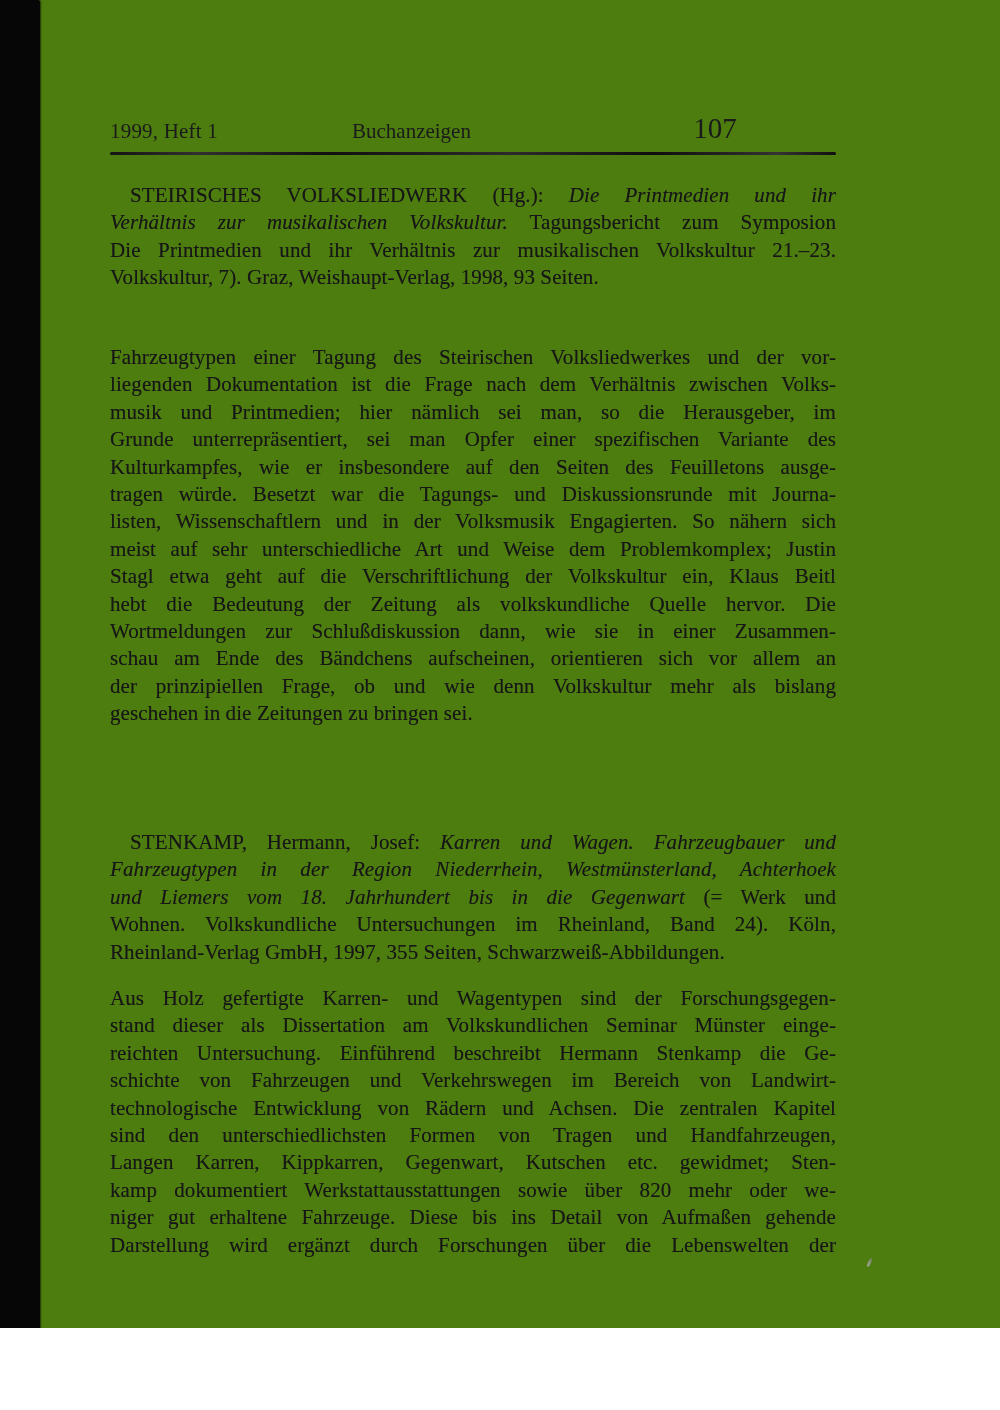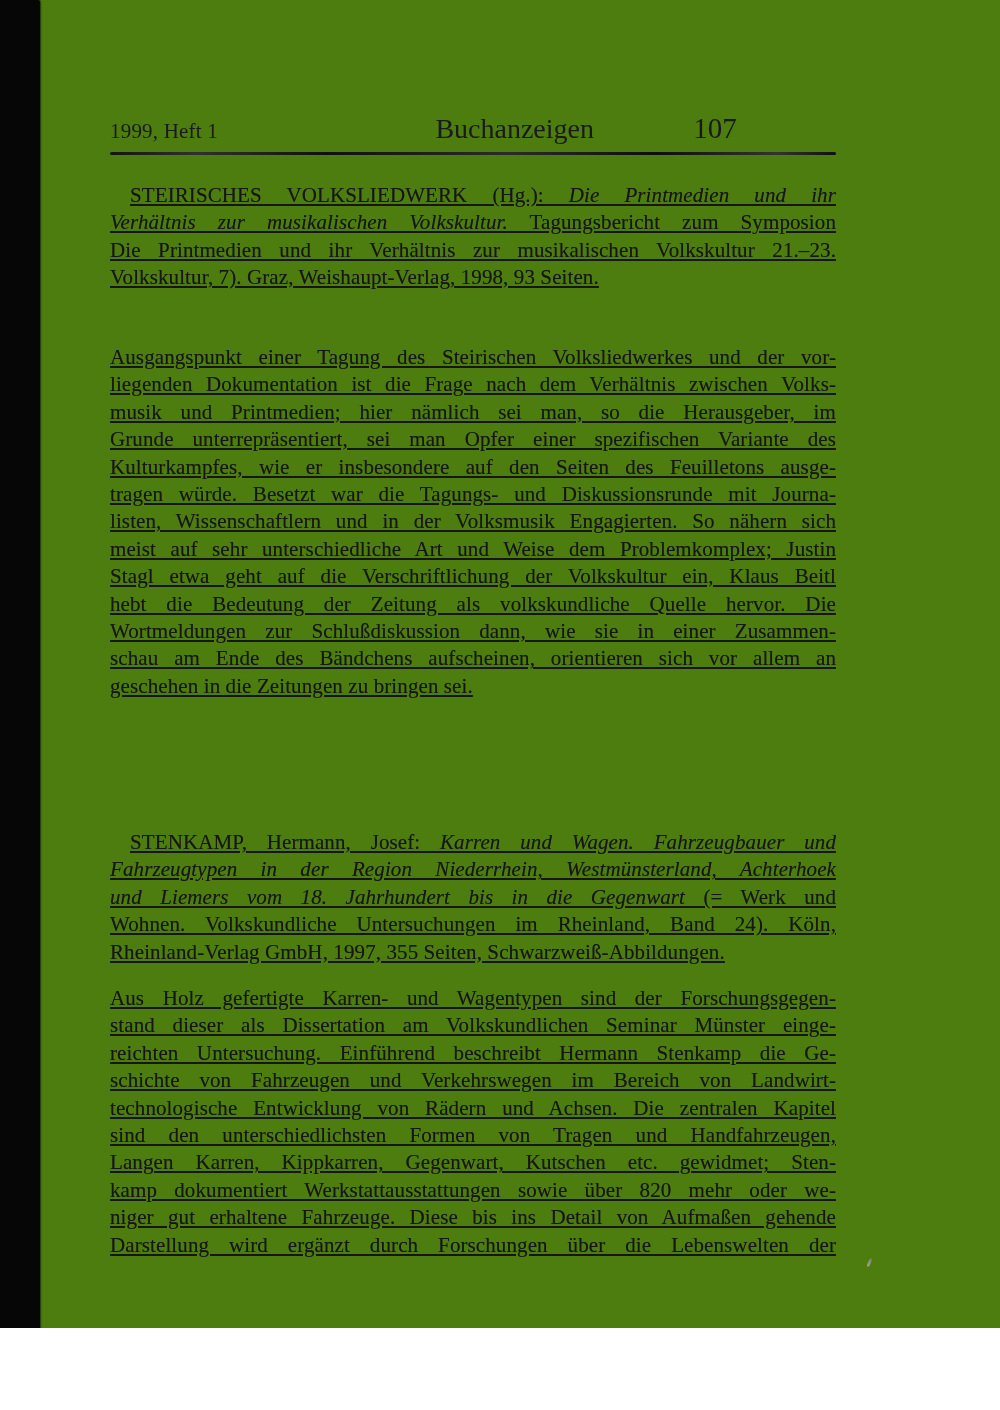--- a/index.html
+++ b/index.html
@@ -23,34 +23,33 @@
     border-radius: 0 2px 5px 2px;
     box-shadow: 1px 0 1.5px rgba(0,0,0,.55);
   }
   .running-head {
     position: absolute; left: 110px; top: 112px; width: 726px;
     display: flex; align-items: baseline;
     color: #1a1a1a;
   }
   .running-head .cell { flex: 1 1 0; }
   .rh-issue   { font-size: 21px; text-align: left; letter-spacing: .2px; }
-  .rh-section { font-size: 28px; text-align: right; }
+  .rh-section { font-size: 21px; text-align: left; }
   .rh-page    { font-size: 29px; text-align: center; }
   .head-rule {
     position: absolute; left: 110px; top: 152px; width: 726px; height: 2.6px;
     background: linear-gradient(90deg,#141414 0%,#303030 12%,#101010 30%,#2b2b2b 55%,#0e0e0e 75%,#333 92%,#101010 100%);
     border-radius: 2px;
   }
   .tblock {
     position: absolute; left: 110px; width: 726px;
     font-size: 21px; line-height: 27.4px;
     color: #161616;
     text-shadow: 0 0 .5px rgba(25,25,25,.5);
     letter-spacing: .1px;
-    text-decoration: underline;
   }
   .line { text-align: left; }
   .line.j { text-align: justify; text-align-last: justify; }
   .line.ind { text-indent: 20px; }
   .it { font-style: italic; }
   #entry1 { top: 182px; }
   #para1  { top: 344px; }
   #entry2 { top: 829px; }
   #para2  { top: 985px; }
   
@@ -79,32 +78,33 @@
   <div class="head-rule"></div>
 
   <section class="tblock" id="entry1">
       <div class="line j ind"><span>STEIRISCHES VOLKSLIEDWERK (Hg.): </span><span class="it">Die Printmedien und ihr</span></div>
       <div class="line j"><span class="it">Verhältnis zur musikalischen Volkskultur.</span><span> Tagungsbericht zum Symposion</span></div>
       <div class="line j"><span>Die Printmedien und ihr Verhältnis zur musikalischen Volkskultur 21.–23.</span></div>
       <div class="line"><span>Volkskultur, 7). Graz, Weishaupt-Verlag, 1998, 93 Seiten.</span></div>
     </section>
 
   <section class="tblock" id="para1">
-      <div class="line j"><span>Ausgangspunkt einer Tagung des Steirischen Volksliedwerkes und der vor-</span></div>
+      <div class="line j"><span>Fahrzeugtypen einer Tagung des Steirischen Volksliedwerkes und der vor-</span></div>
       <div class="line j"><span>liegenden Dokumentation ist die Frage nach dem Verhältnis zwischen Volks-</span></div>
       <div class="line j"><span>musik und Printmedien; hier nämlich sei man, so die Herausgeber, im</span></div>
       <div class="line j"><span>Grunde unterrepräsentiert, sei man Opfer einer spezifischen Variante des</span></div>
       <div class="line j"><span>Kulturkampfes, wie er insbesondere auf den Seiten des Feuilletons ausge-</span></div>
       <div class="line j"><span>tragen würde. Besetzt war die Tagungs- und Diskussionsrunde mit Journa-</span></div>
       <div class="line j"><span>listen, Wissenschaftlern und in der Volksmusik Engagierten. So nähern sich</span></div>
       <div class="line j"><span>meist auf sehr unterschiedliche Art und Weise dem Problemkomplex; Justin</span></div>
       <div class="line j"><span>Stagl etwa geht auf die Verschriftlichung der Volkskultur ein, Klaus Beitl</span></div>
       <div class="line j"><span>hebt die Bedeutung der Zeitung als volkskundliche Quelle hervor. Die</span></div>
       <div class="line j"><span>Wortmeldungen zur Schlußdiskussion dann, wie sie in einer Zusammen-</span></div>
       <div class="line j"><span>schau am Ende des Bändchens aufscheinen, orientieren sich vor allem an</span></div>
+      <div class="line j"><span>der prinzipiellen Frage, ob und wie denn Volkskultur mehr als bislang</span></div>
       <div class="line"><span>geschehen in die Zeitungen zu bringen sei.</span></div>
     </section>
 
   <section class="tblock" id="entry2">
       <div class="line j ind"><span>STENKAMP, Hermann, Josef: </span><span class="it">Karren und Wagen. Fahrzeugbauer und</span></div>
       <div class="line j"><span class="it">Fahrzeugtypen in der Region Niederrhein, Westmünsterland, Achterhoek</span></div>
       <div class="line j"><span class="it">und Liemers vom 18. Jahrhundert bis in die Gegenwart</span><span> (= Werk und</span></div>
       <div class="line j"><span>Wohnen. Volkskundliche Untersuchungen im Rheinland, Band 24). Köln,</span></div>
       <div class="line"><span>Rheinland-Verlag GmbH, 1997, 355 Seiten, Schwarzweiß-Abbildungen.</span></div>
     </section>

